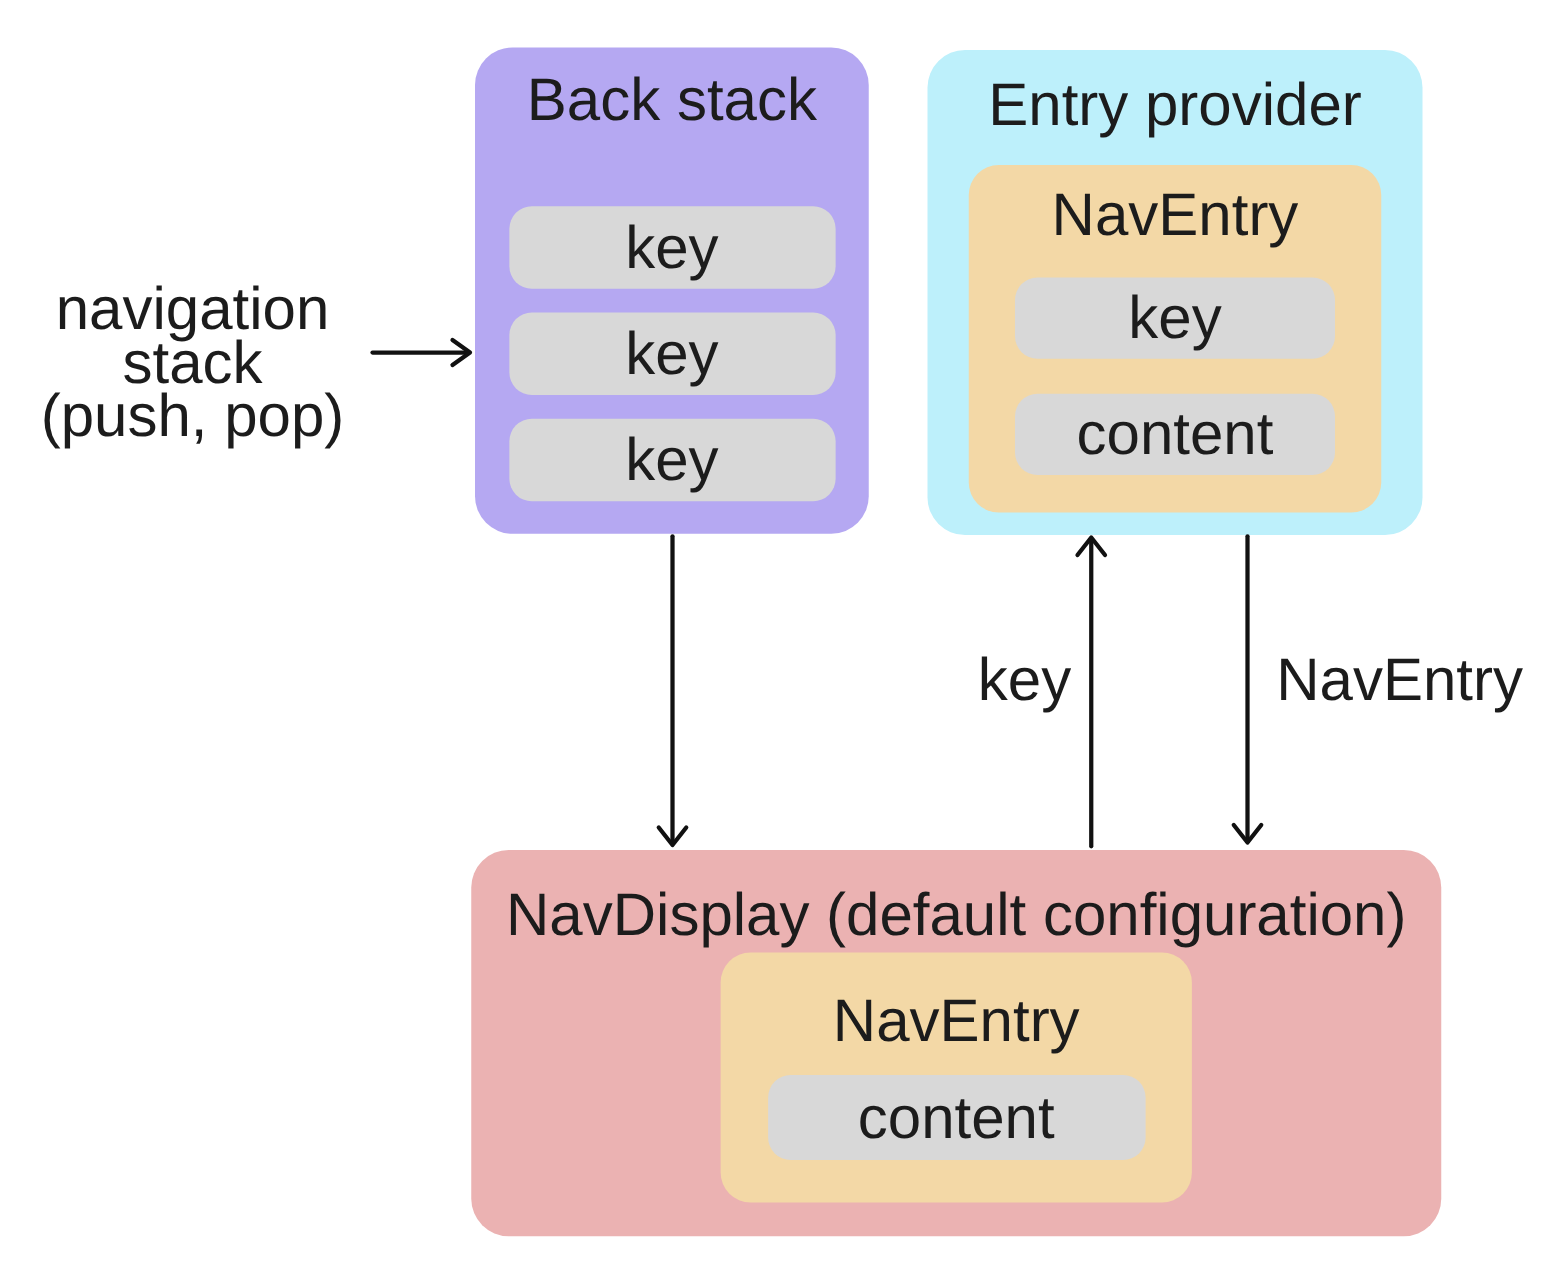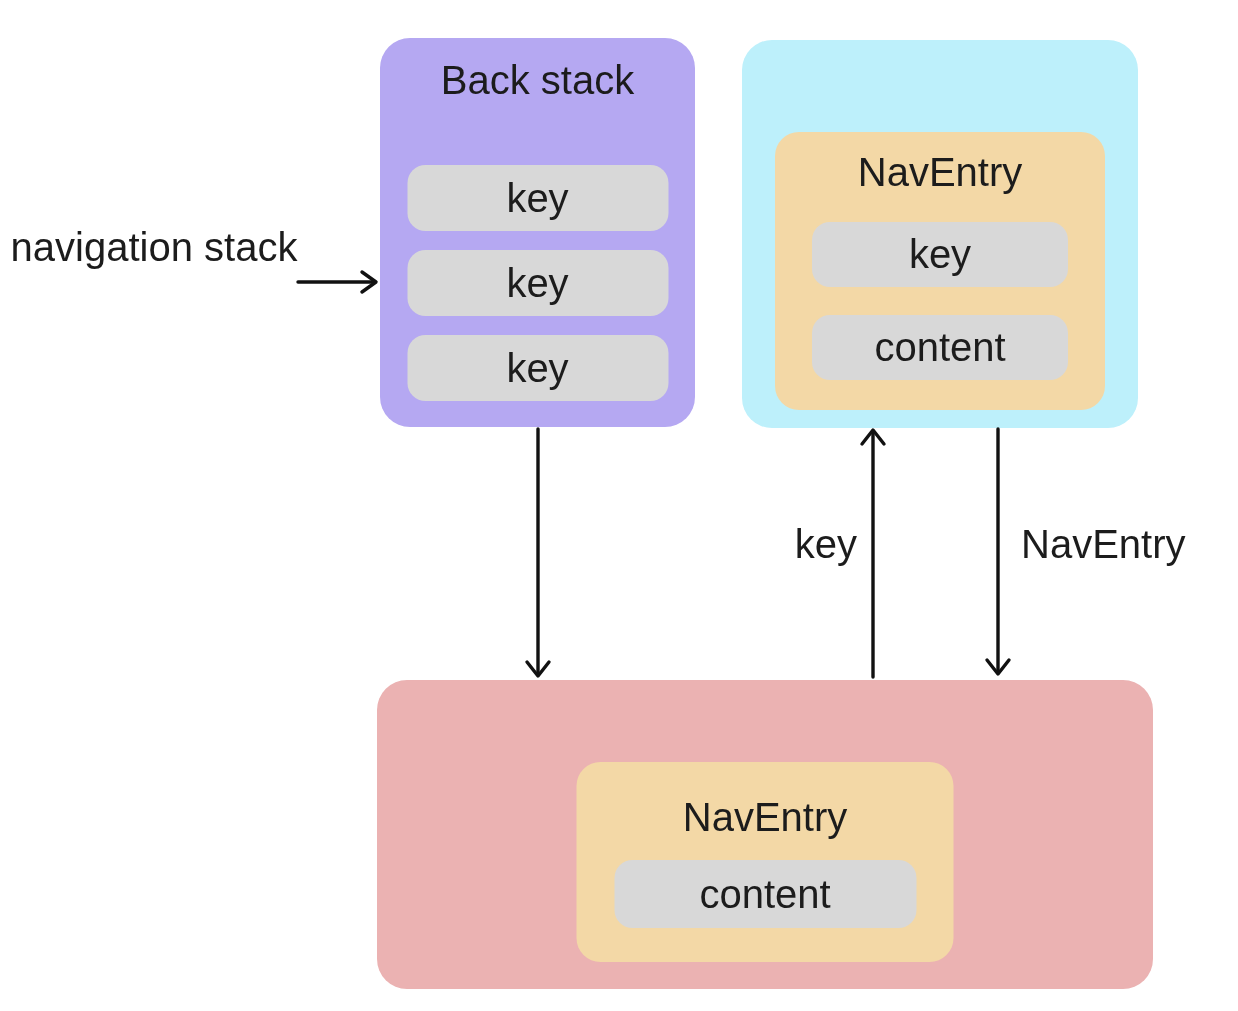--- a/index.html
+++ b/index.html
@@ -15,21 +15,21 @@
   html, body { background: #ffffff; }
   body { font-family: "Liberation Sans", "DejaVu Sans", sans-serif; color: var(--ink); }
   .canvas {
     position: relative;
     width: 1238px;
     height: 1011px;
     background: #ffffff;
     overflow: hidden;
   }
   .txt {
-    font-size: 40px;
+    font-size: 48px;
     line-height: 43px;
     color: var(--ink);
   }
   .box {
     position: absolute;
     border-radius: 30px;
   }
   .box-title {
     position: absolute;
     left: 0;
@@ -84,38 +84,41 @@
     stroke-linejoin: round;
   }
 </style>
 </head>
 <body>
 
 <div class="canvas">
 
   <div class="nav-events txt">
     <div>navigation stack</div>
+    <div>(push, pop)</div>
   </div>
 
   <div class="box purple-box" style="left:380px; top:38px; width:315px; height:389px;">
     <div class="box-title txt" style="top:21px;">Back stack</div>
     <div class="pill txt" style="top:127px; width:261px; height:66px;">key</div>
     <div class="pill txt" style="top:212px; width:261px; height:66px;">key</div>
     <div class="pill txt" style="top:297px; width:261px; height:66px;">key</div>
   </div>
 
   <div class="box cyan-box" style="left:742px; top:40px; width:396px; height:388px;">
+    <div class="box-title txt" style="top:23px;">Entry provider</div>
     <div class="orange-box" style="left:33px; top:92px; width:330px; height:278px;">
       <div class="box-title txt" style="top:19px;">NavEntry</div>
       <div class="pill txt" style="top:90px; width:256px; height:65px;">key</div>
       <div class="pill txt" style="top:183px; width:256px; height:65px;">content</div>
     </div>
   </div>
 
   <div class="box pink-box" style="left:377px; top:680px; width:776px; height:309px;">
+    <div class="box-title txt" style="top:31px;">NavDisplay (default configuration)</div>
     <div class="orange-box" style="left:50%; transform:translateX(-50%); top:82px; width:377px; height:200px;">
       <div class="box-title txt" style="top:34px;">NavEntry</div>
       <div class="pill txt" style="top:98px; width:302px; height:68px;">content</div>
     </div>
   </div>
 
   <div class="free-label txt" style="left:745px; top:523px; width:112px; text-align:right;">key</div>
   <div class="free-label txt" style="left:1021px; top:523px;">NavEntry</div>
 
   <svg class="arrow-layer" viewBox="0 0 1238 1011">

